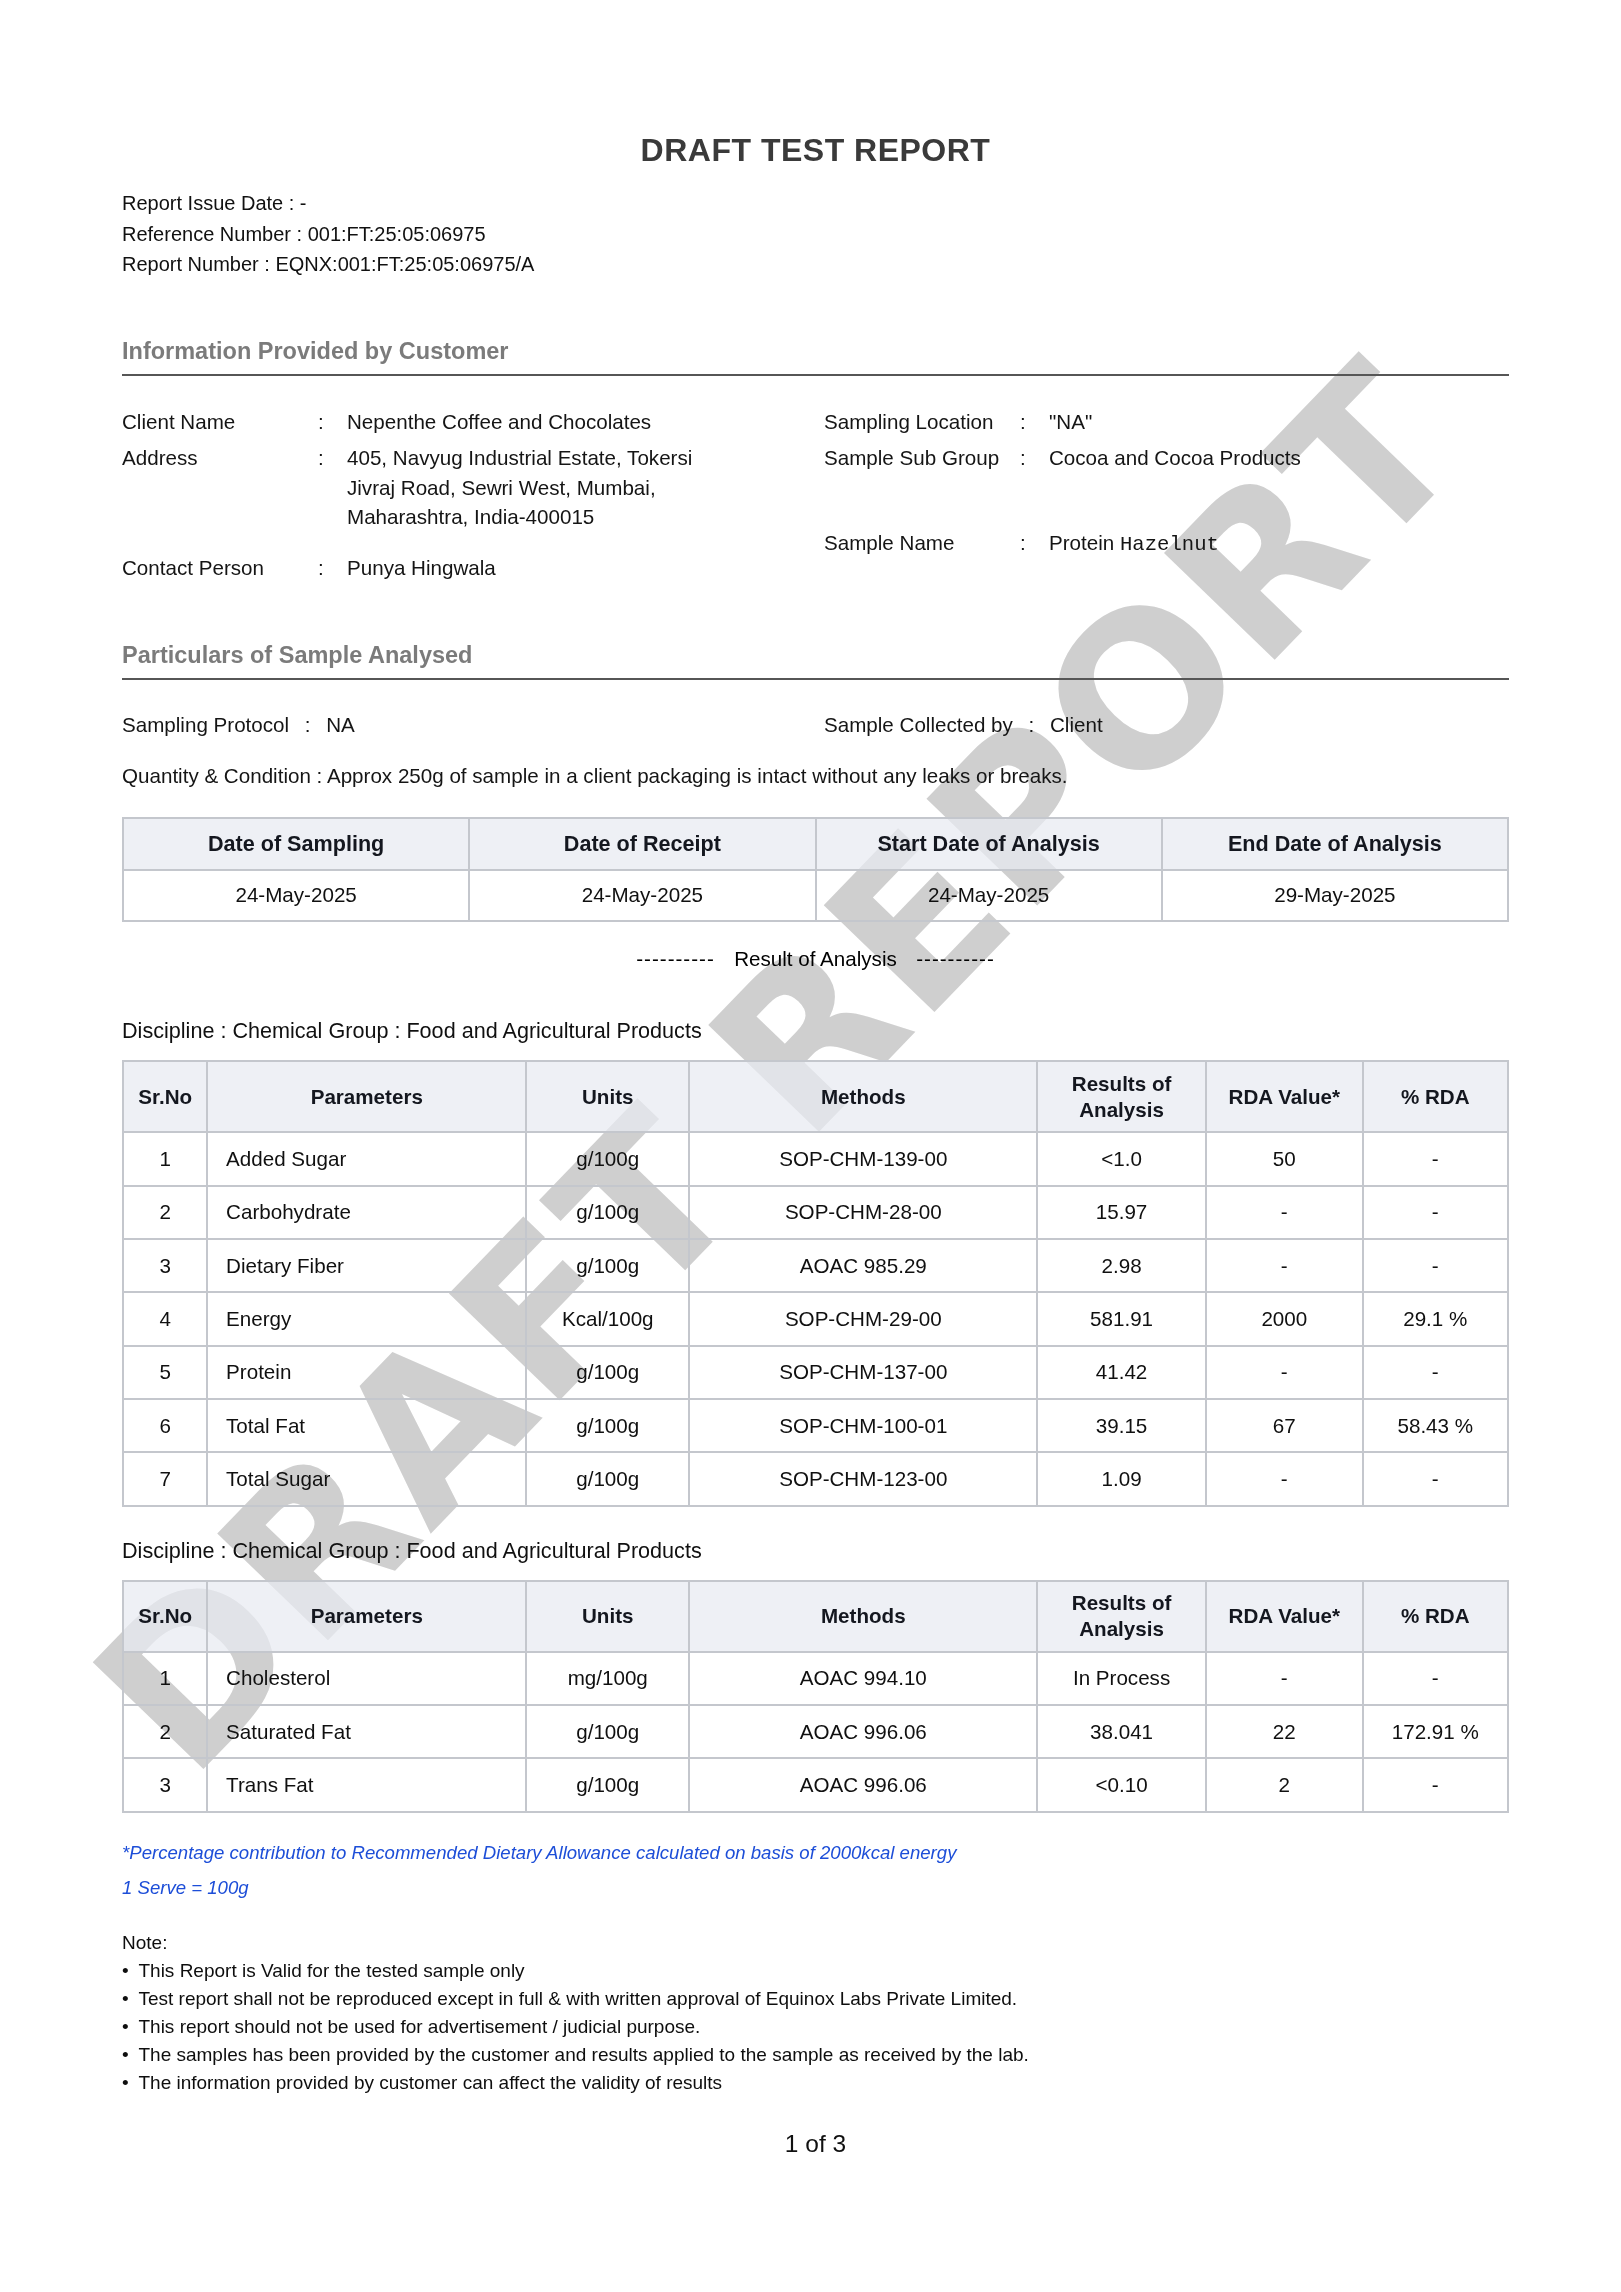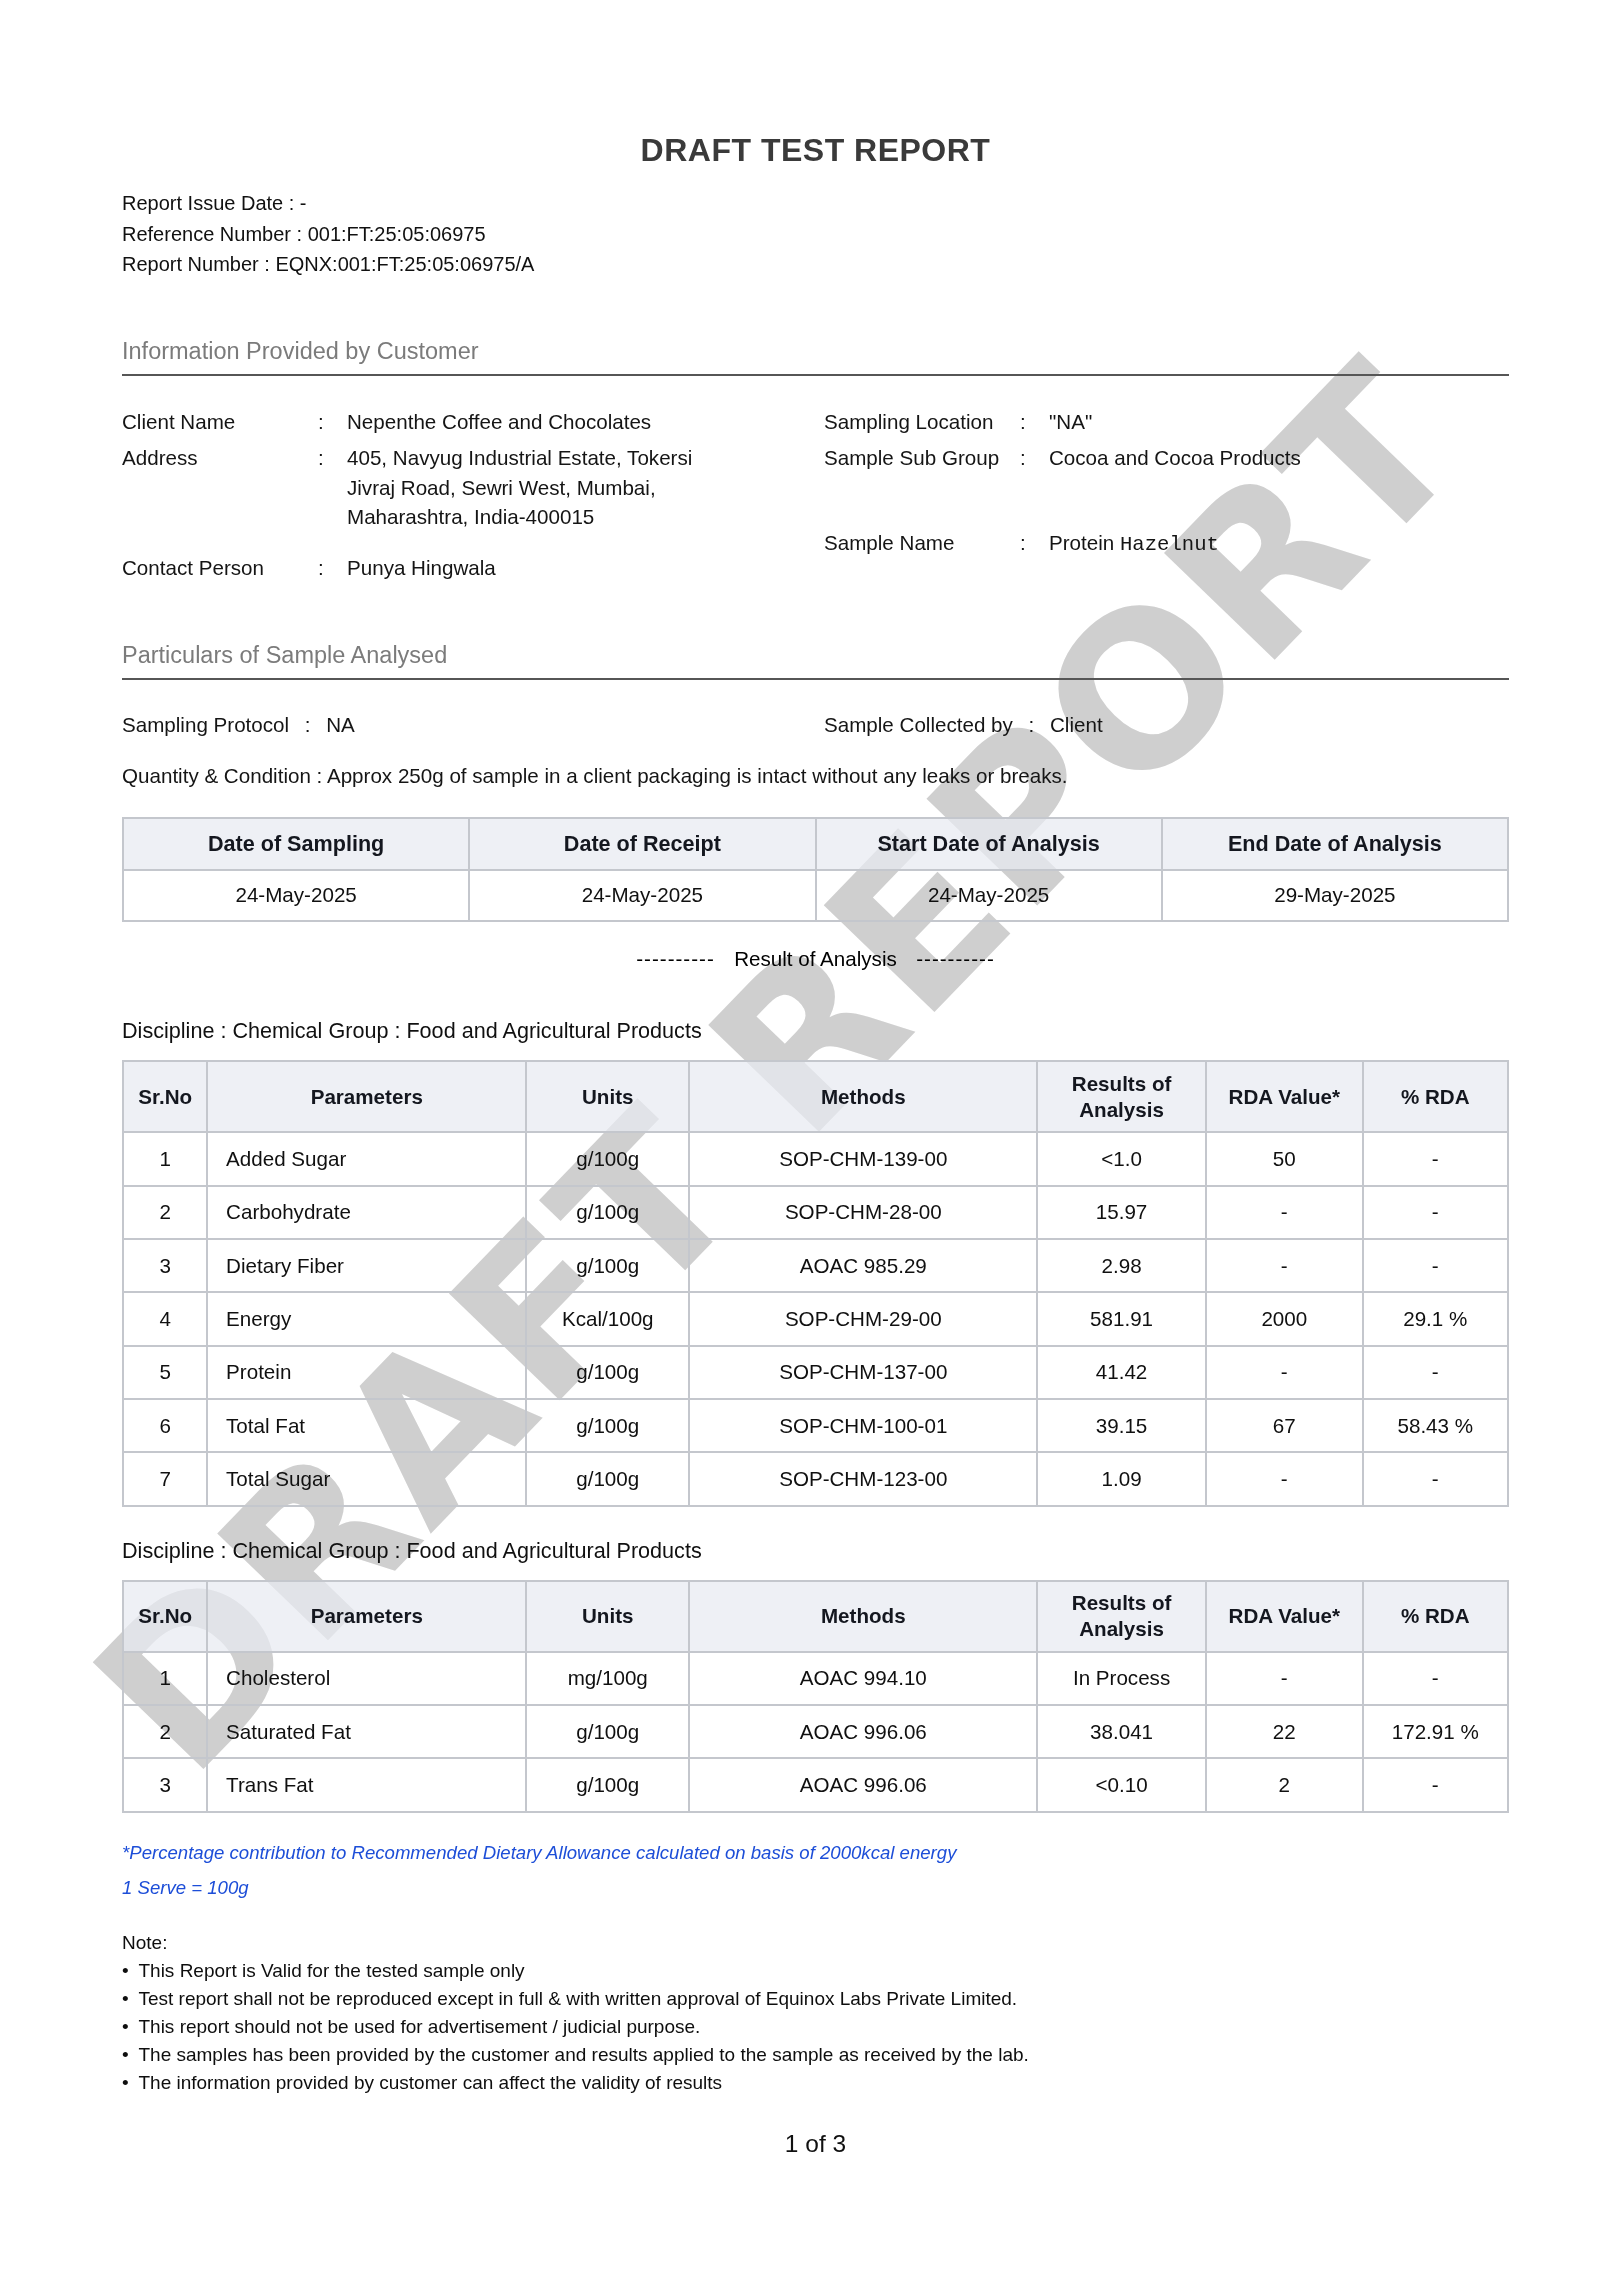--- a/index.html
+++ b/index.html
@@ -44,21 +44,21 @@
     font-size: 32px;
     font-weight: bold;
     color: #3a3a3a;
     letter-spacing: 0.5px;
   }
 
   .meta { margin-top: 19.6px; font-size: 20px; line-height: 1.52; color: #111; }
 
   .section-heading {
     font-size: 23.5px;
-    font-weight: normal;
+    font-weight: bold;
     color: #7b7b7b;
     padding-bottom: 8.8px;
     border-bottom: 2.9px solid #565656;
   }
   .sh-customer { margin-top: 59px; }
   .sh-particulars { margin-top: 53px; }
 
   .info-grid { margin-top: 31px; display: flex; }
   .info-col-left { flex: 0 0 702px; }
   .info-col-right { flex: 1 1 auto; }

